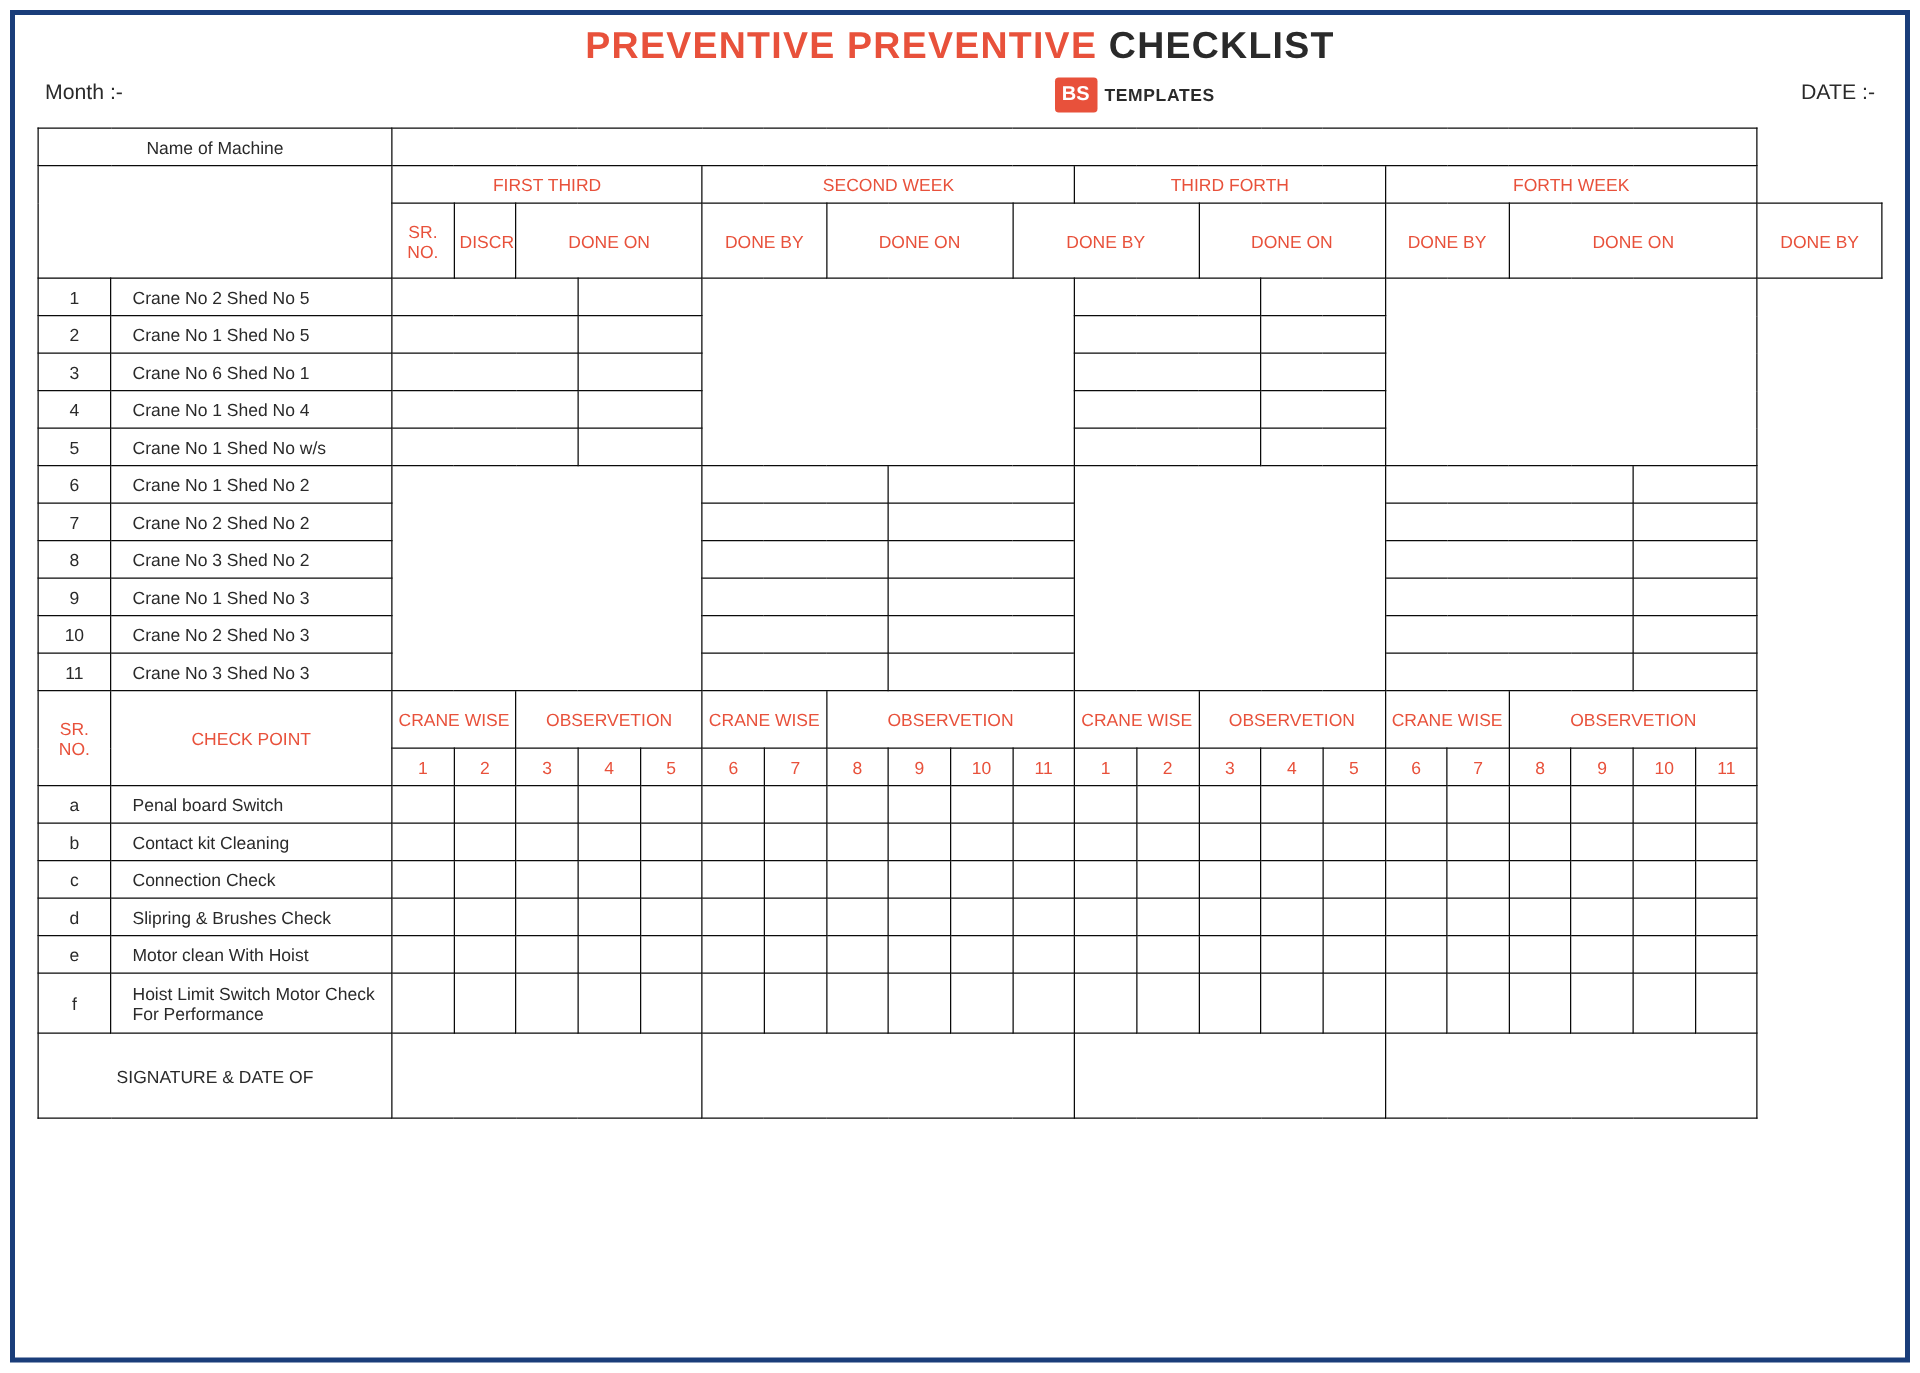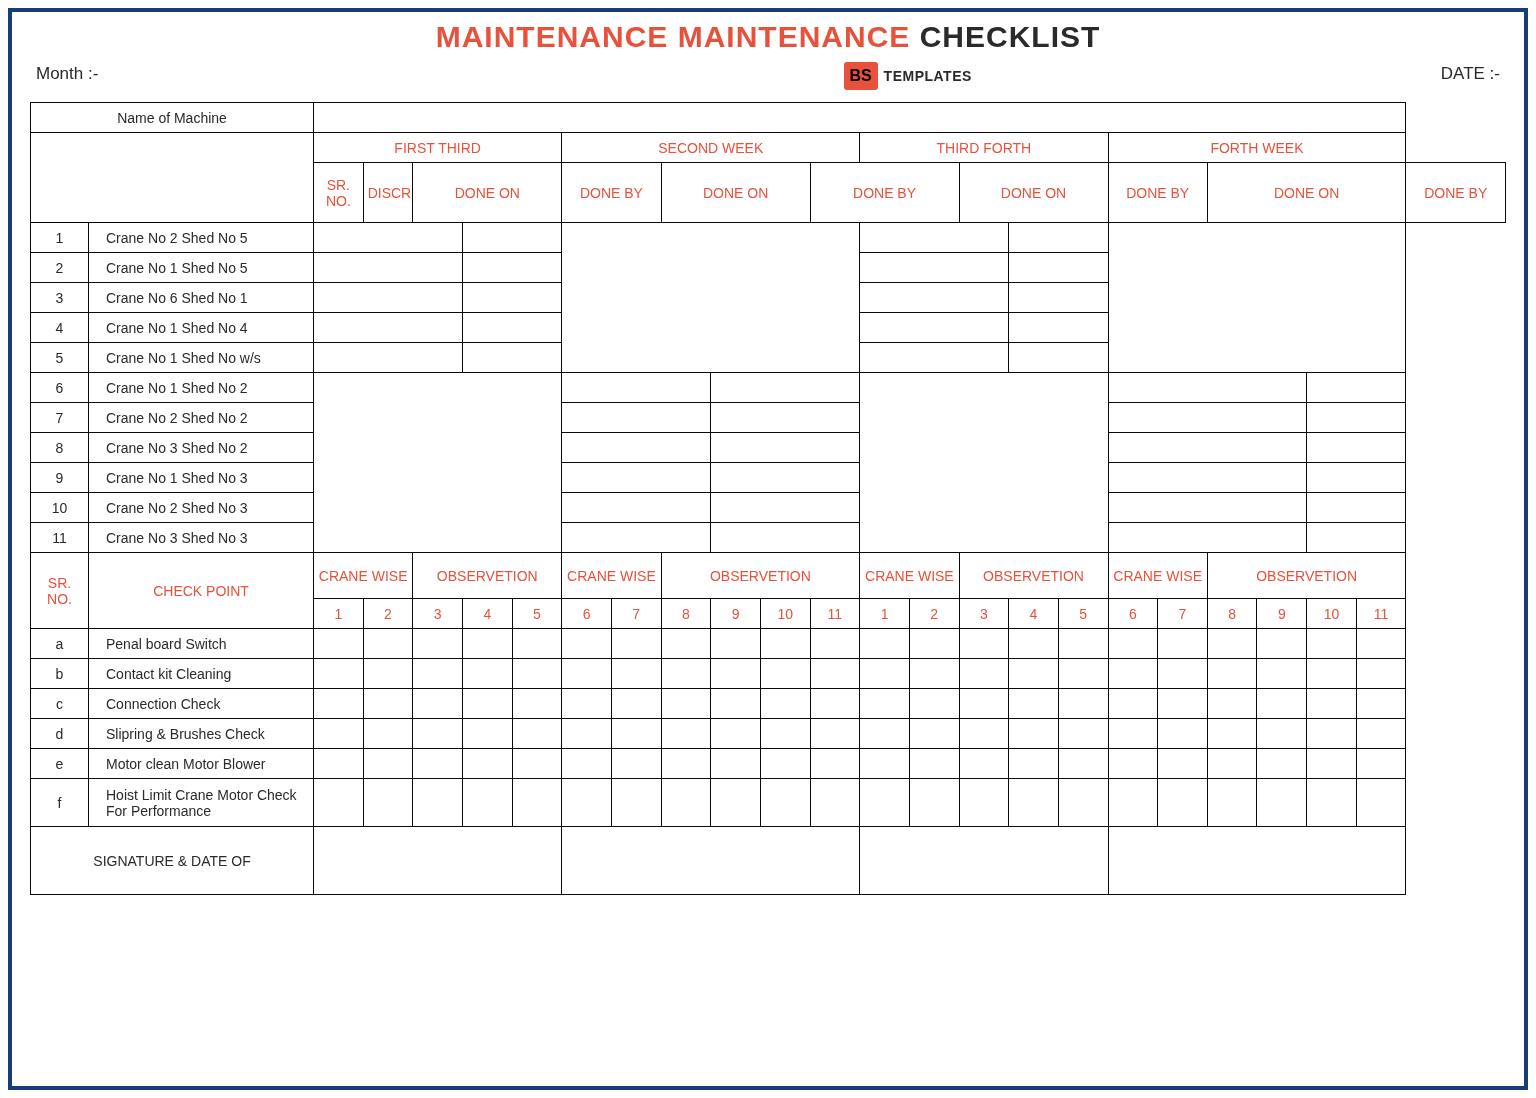--- a/index.html
+++ b/index.html
@@ -37,21 +37,21 @@
     display: flex;
     align-items: center;
     gap: 6px;
     position: absolute;
     left: 55%;
     top: 50px;
   }
   .logo-box {
     width: 34px; height: 28px;
     background: #e8513b;
-    color: #000000;
+    color: #ffffff;
     font-weight: bold;
     font-size: 16px;
     display: flex; align-items: center; justify-content: center;
     border-radius: 3px;
   }
   .logo-text { font-size: 14px; font-weight: bold; color: #2a2a2a; letter-spacing: 0.5px; }
 
   table {
     border-collapse: collapse;
     width: 100%;
@@ -73,21 +73,21 @@
   .sig-row td { height: 68px; }
   .desc-col { width: 225px; }
   .sr-col { width: 58px; }
 </style>
 </head>
 <body>
 
 <div class="frame">
 
   <div class="title">
-    <span class="red">MAINTENANCE MAINTENANCE</span><span class="dark"> CHECKLIST</span>
+    <span class="red">PREVENTIVE PREVENTIVE</span><span class="dark"> CHECKLIST</span>
   </div>
 
   <div class="logo">
     <div class="logo-box">BS</div>
     <div class="logo-text">TEMPLATES</div>
   </div>
 
   <div class="meta-row">
     <span>Month :-</span>
     <span>DATE :-</span>
@@ -378,21 +378,21 @@
           <td></td>
       <td></td>
           <td></td>
           <td></td>
           <td></td>
           <td></td>
           <td></td>
     </tr>
     <tr>
       <td>e</td>
-      <td class="left">Motor clean Motor Blower</td>
+      <td class="left">Motor clean With Hoist</td>
       <td></td>
           <td></td>
           <td></td>
           <td></td>
           <td></td>
       <td></td>
           <td></td>
           <td></td>
           <td></td>
           <td></td>
@@ -404,21 +404,21 @@
           <td></td>
       <td></td>
           <td></td>
           <td></td>
           <td></td>
           <td></td>
           <td></td>
     </tr>
     <tr>
       <td style="height:48px;">f</td>
-      <td class="left">Hoist Limit Crane Motor Check For Performance</td>
+      <td class="left">Hoist Limit Switch Motor Check For Performance</td>
       <td></td>
           <td></td>
           <td></td>
           <td></td>
           <td></td>
       <td></td>
           <td></td>
           <td></td>
           <td></td>
           <td></td>

